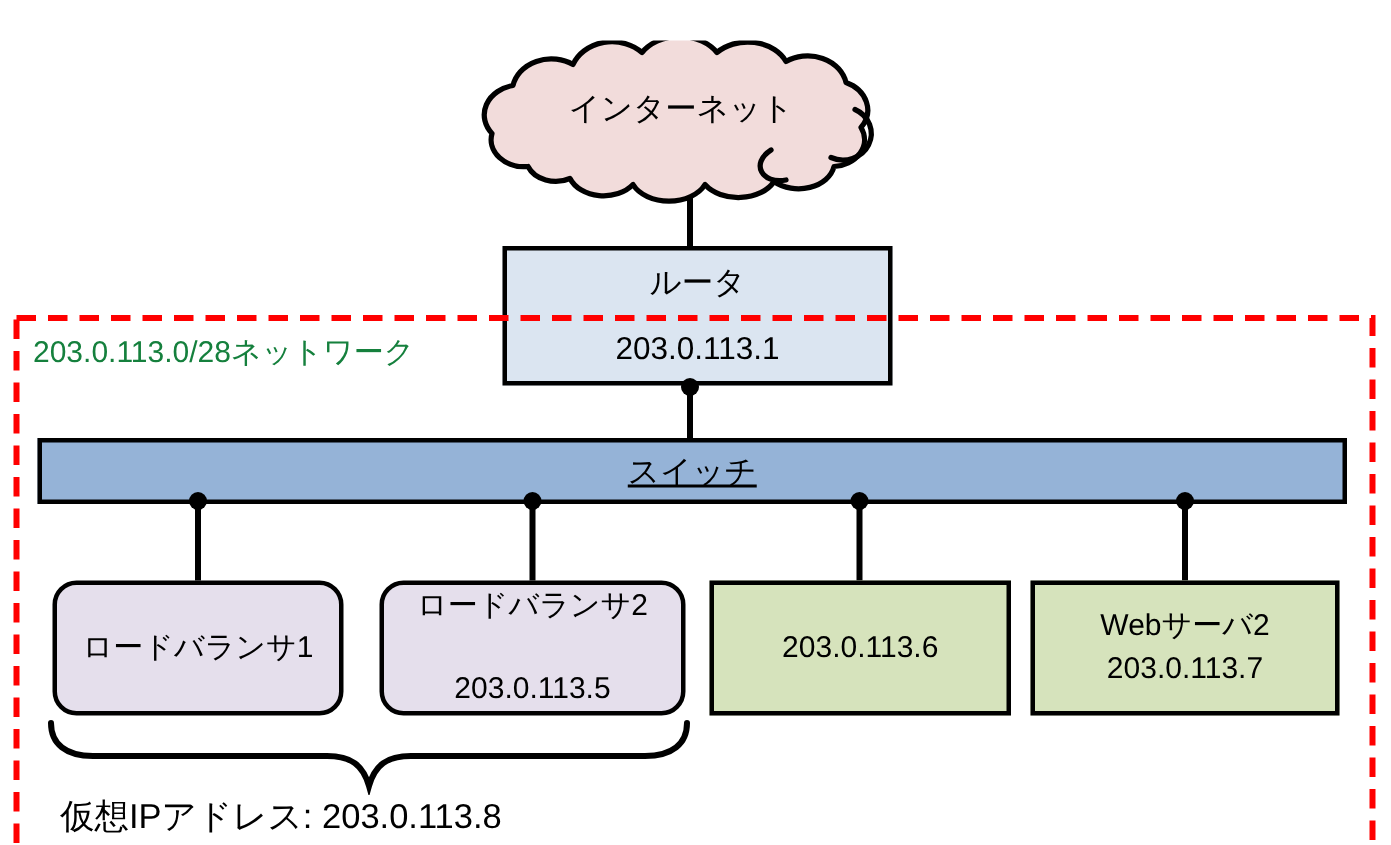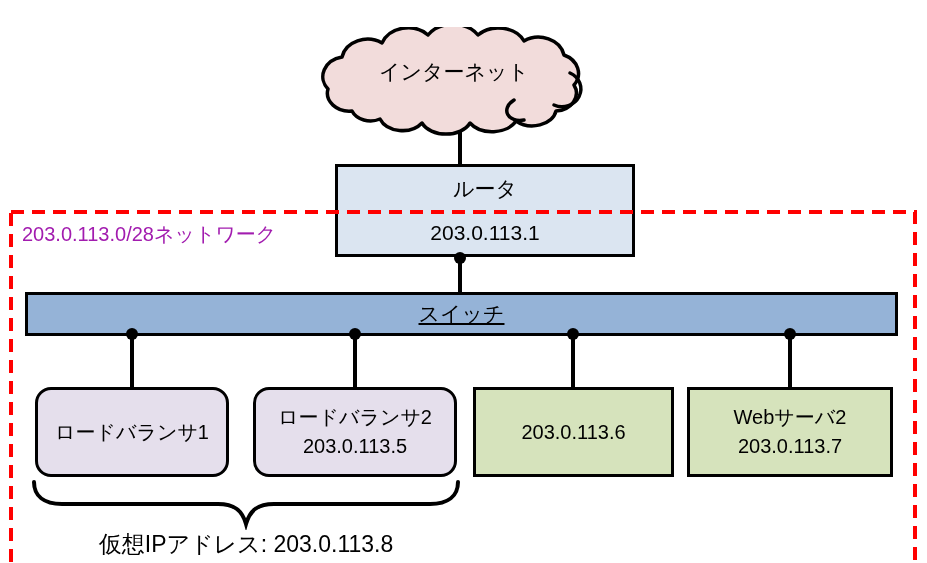--- a/index.html
+++ b/index.html
@@ -16,46 +16,46 @@
   .dot   { position:absolute; width:12px; height:12px; border-radius:50%; background:#000000; z-index:3; }
 
   
   .nodebox {
     position:absolute; border:3px solid #000000;
     display:flex; flex-direction:column; align-items:center; justify-content:center;
     text-align:center; z-index:2;
   }
   .nodebox .ln { display:block; }
 
-  #router-box { left:335px; top:139px; width:300px; height:93px; background:#DBE5F1; font-size:21px; }
+  #router-box { left:335px; top:139px; width:260px; height:93px; background:#DBE5F1; font-size:21px; }
   #router-box .ln { line-height:44px; }
 
   #switch-bar { left:25px; top:267px; width:873px; height:44px; background:#95B3D7;
                 flex-direction:row; font-size:21px;text-decoration:underline; }
 
   .device { top:362px; height:90px; font-size:20px; }
   .device .ln { line-height:29px; }
   .device.lb  { background:#E5DFEC;border-radius:16px; }
   .device.web { background:#D6E3BC; }
   #device-0 { left:35px;  width:194px; }
-  #device-1 { left:253px; width:204px; }
+  #device-1 { left:253px; width:204px;justify-content:space-between; }
   #device-2 { left:473px; width:201px; }
   #device-3 { left:687px; width:206px; }
 
   
   #cloud-svg { left:312px; top:2px; z-index:1; }
   #cloud-label { left:312px; top:33px; width:284px; text-align:center; font-size:21px; z-index:2; }
 
   
   #boundary-svg { left:0; top:0; z-index:5; pointer-events:none; }
-  #network-label { left:22px; top:196px; font-size:20px; color:#a21caf; z-index:6; white-space:nowrap; }
+  #network-label { left:22px; top:196px; font-size:20px; color:#15803d; z-index:6; white-space:nowrap; }
 
   
   #brace-svg { left:30px; top:453px; }
-  #virtual-ip-label { left:40px; top:504px; width:412px; text-align:center; font-size:23px; white-space:nowrap; }
+  #virtual-ip-label { left:40px; top:504px; width:412px; text-align:left; font-size:23px; white-space:nowrap; }
 </style>
 </head>
 <body>
 
 <div id="canvas">
 
   <svg id="cloud-svg" class="abs" width="284" height="112" viewBox="0 0 284 112">
     <path d="M 40,84
              A 22 18 0 0 1 16,62
              A 24 20 0 0 1 30,30

